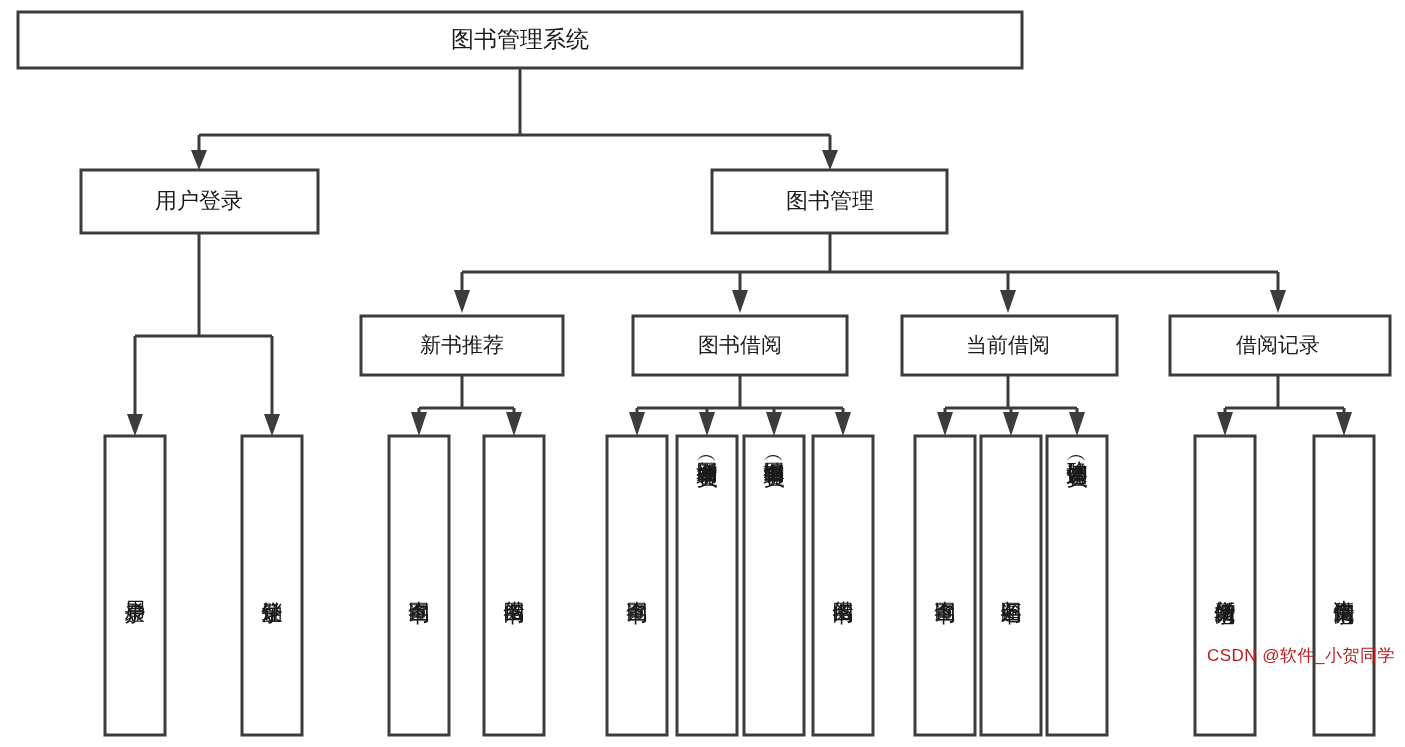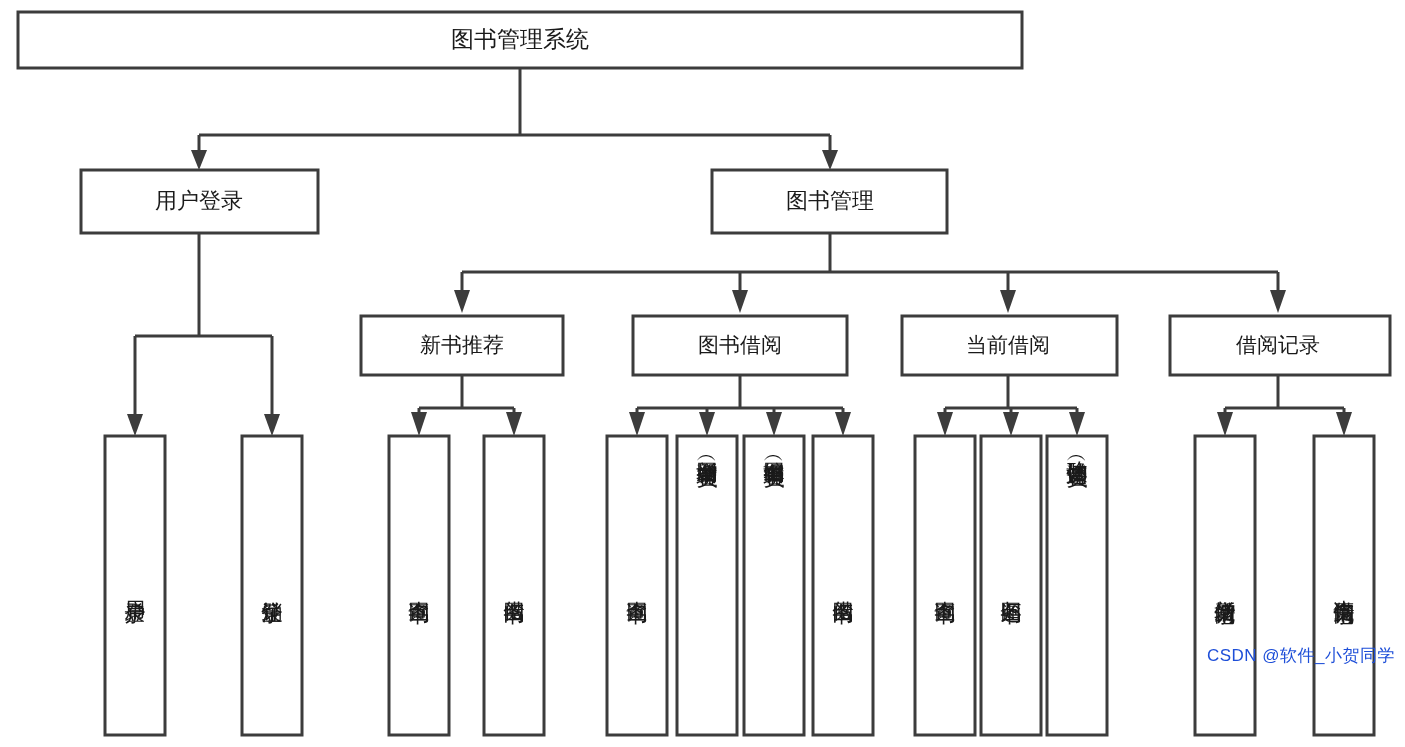--- a/index.html
+++ b/index.html
@@ -37,21 +37,21 @@
     writing-mode:vertical-rl;
     letter-spacing:1px;
   }
 
   .watermark{
     position:absolute;
     right:10px;
     bottom:6px;
     font-family:"Liberation Sans","DejaVu Sans",sans-serif;
     font-size:17px;
-    color:#1d4ed8;
+    color:#b91c1c;
     letter-spacing:0.5px;
     user-select:none;
     white-space:pre;
   }
 </style>
 </head>
 <body>
 
 <div id="diagram-root">
 

